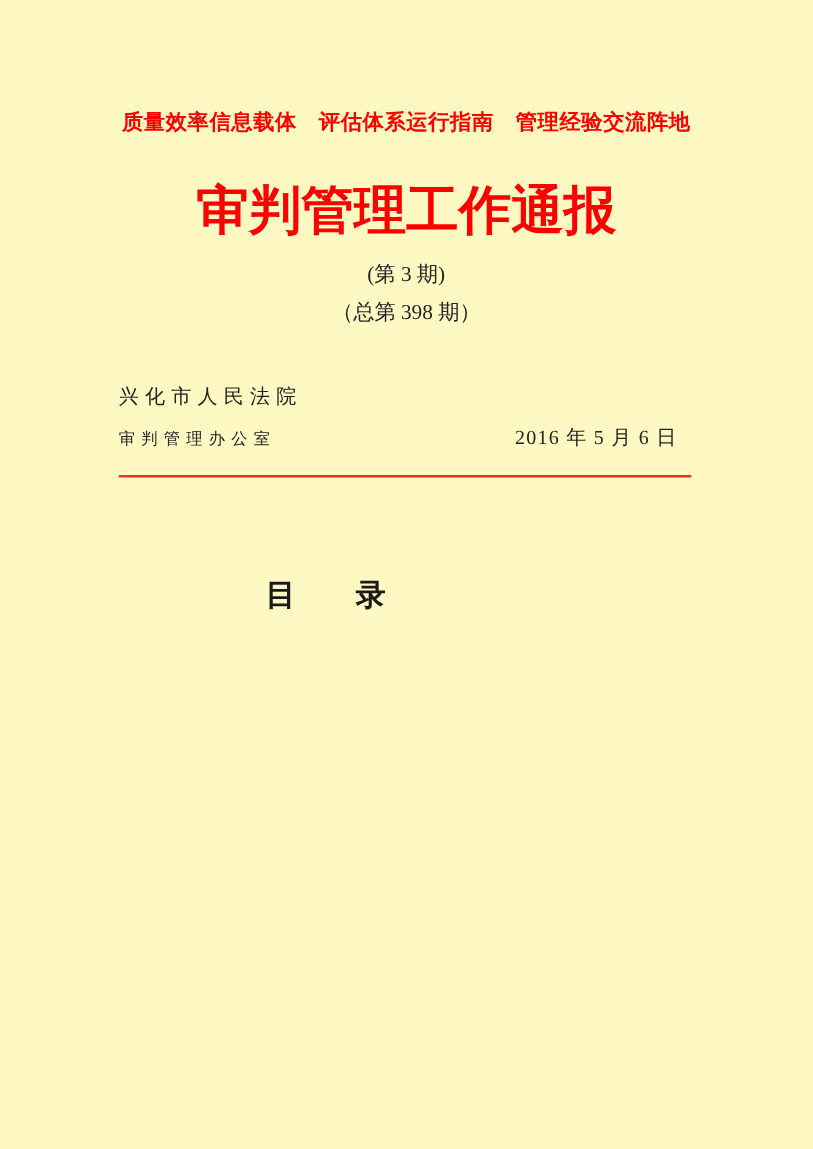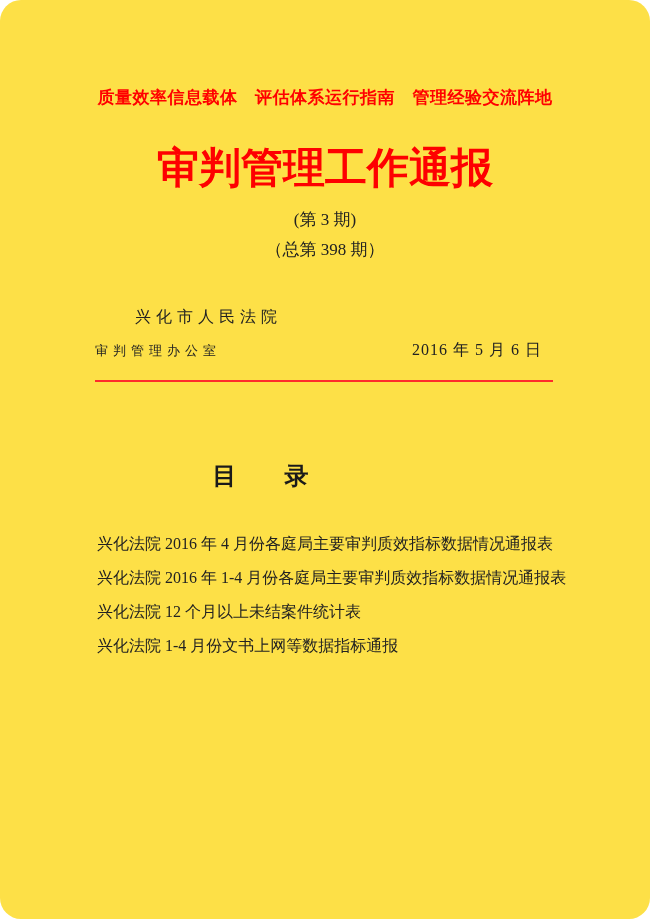--- a/index.html
+++ b/index.html
@@ -11,22 +11,21 @@
     width: 650px;
     height: 919px;
     position: relative;
     font-family: "Liberation Serif", "DejaVu Serif", serif;
     color: #1a1a1a;
     overflow: hidden;
   }
   .page {
     position: absolute;
     inset: 0;
-    background: #fde047;
-    border-radius: 21px;
+    background: #fef9c3;
   }
   .slogan {
     position: absolute;
     top: 86px;
     left: 0;
     width: 650px;
     text-align: center;
     font-family: "Liberation Sans", "DejaVu Sans", sans-serif;
     font-weight: bold;
     font-size: 17px;
@@ -62,21 +61,20 @@
     position: absolute;
     left: 95px;
     width: 460px;
   }
   .org-line1 {
     top: 307px;
     font-size: 16px;
     letter-spacing: 5px;
     color: #222222;
     white-space: pre;
-    margin-left: 40px;
   }
   .org-row {
     top: 340px;
     display: flex;
     justify-content: space-between;
     align-items: baseline;
   }
   .org-line2 {
     font-size: 13px;
     letter-spacing: 5px;
@@ -139,20 +137,14 @@
 
   <div class="publisher org-row">
     <span class="org-line2">审判管理办公室</span>
     <span class="pub-date">2016 年 5 月 6 日</span>
   </div>
 
   <div class="divider"></div>
 
   <div class="toc-heading">目　　录</div>
 
-  <div class="toc-list">
-    <div class="toc-item">兴化法院 2016 年 4 月份各庭局主要审判质效指标数据情况通报表</div>
-    <div class="toc-item">兴化法院 2016 年 1-4 月份各庭局主要审判质效指标数据情况通报表</div>
-    <div class="toc-item">兴化法院 12 个月以上未结案件统计表</div>
-    <div class="toc-item">兴化法院 1-4 月份文书上网等数据指标通报</div>
-  </div>
 
 </div>
 
 </body></html>

